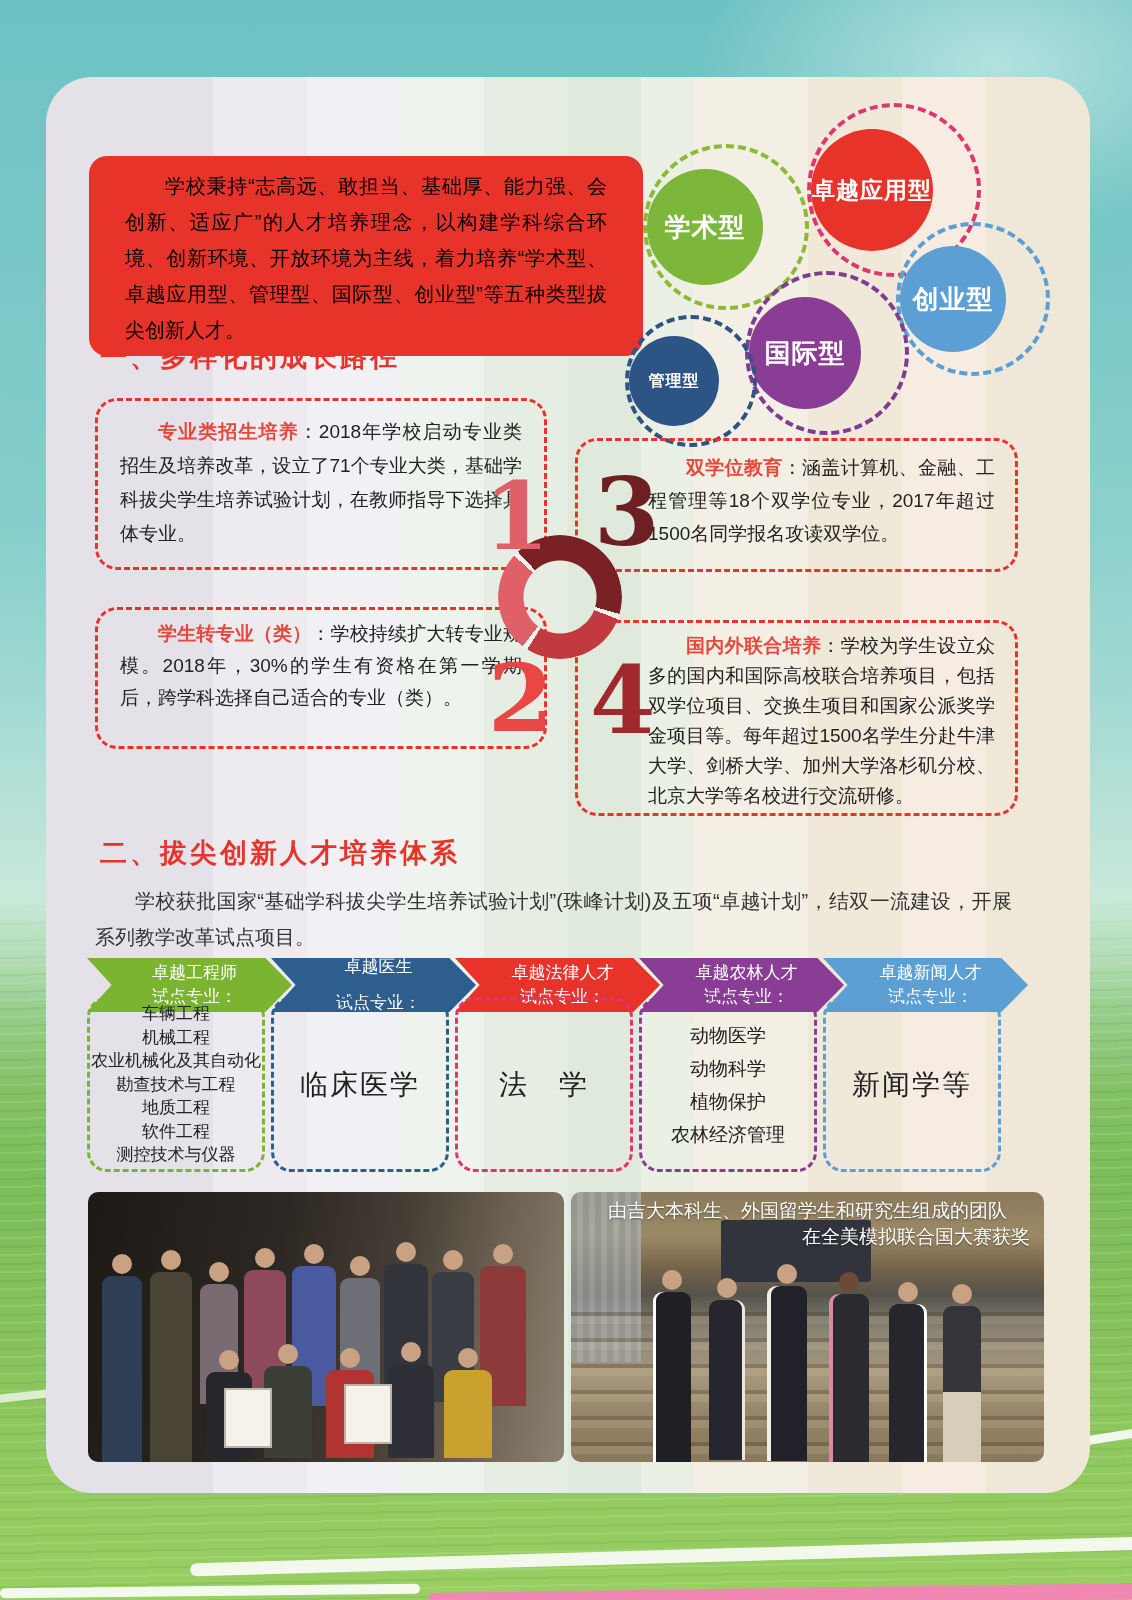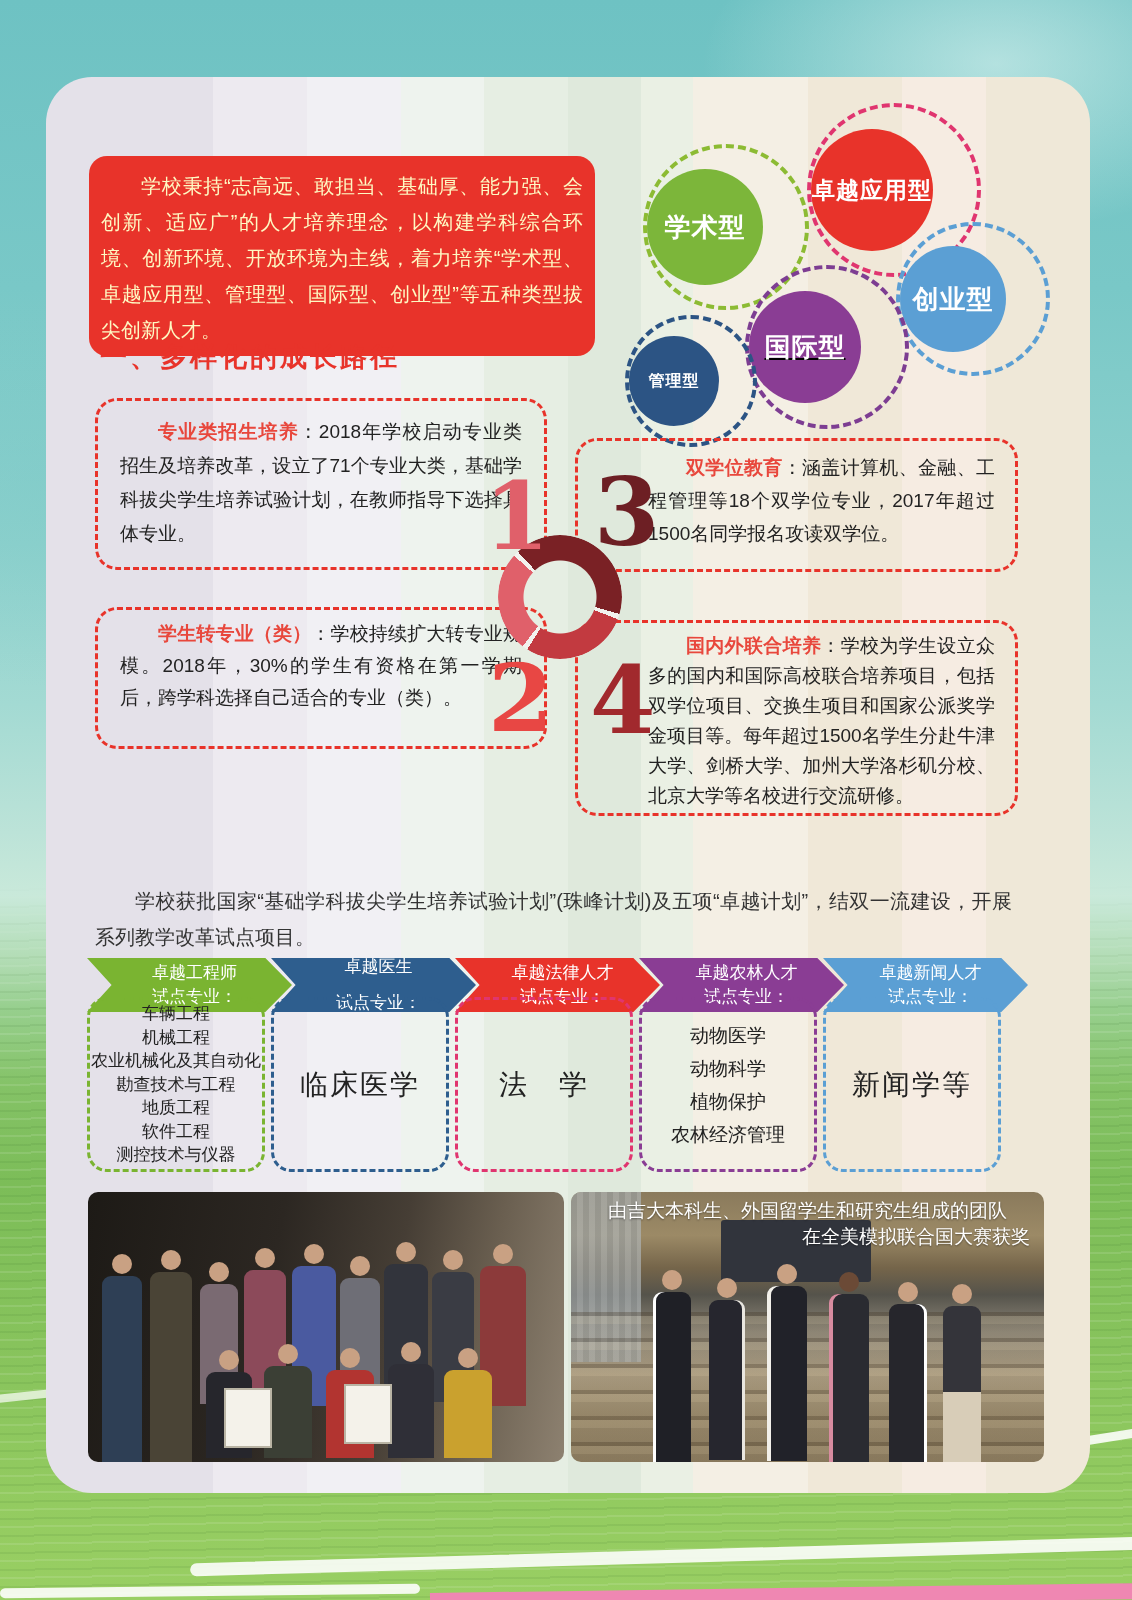--- a/index.html
+++ b/index.html
@@ -28,21 +28,21 @@
   
   .card{position:absolute;left:46px;top:77px;width:1044px;height:1416px;border-radius:46px;overflow:hidden;
       background:linear-gradient(90deg,
         #e4e1e9 0%,#e4e1e9 16%,#edeaf0 16%,#edeaf0 25%,#f1f0f4 25%,#f1f0f4 34%,
         #eef3ee 34%,#eef3ee 42%,#e6eee3 42%,#e6eee3 50%,#dfe9dc 50%,#dfe9dc 57%,
         #eaf0e4 57%,#eaf0e4 62%,#f4efe4 62%,#f4efe4 73%,#f0e8d8 73%,#f0e8d8 82%,
         #f6ece2 82%,#f6ece2 90%,#efe8d8 90%,#efe8d8 100%);}
 
   
   .intro{position:absolute;left:43px;top:79px;width:482px;height:176px;background:#e8332a;border-radius:18px;
-      color:#fef9c3;font-size:20px;line-height:36px;padding:12px 12px;text-align:justify;text-indent:2em;}
+      color:#000000;font-size:20px;line-height:36px;padding:12px 36px;text-align:justify;text-indent:2em;}
 
   
   .tc{position:absolute;border-radius:50%;display:flex;align-items:center;justify-content:flex-start;}
   .tc .in{border-radius:50%;color:#fff;display:flex;align-items:center;justify-content:center;
       font-weight:bold;letter-spacing:1px;}
 
   
   .h1{position:absolute;color:#e8332a;font-family:"DejaVu Serif","Liberation Serif",serif;
       font-weight:bold;font-size:27px;letter-spacing:3px;}
 
@@ -111,21 +111,21 @@
 
   <div class="tc" style="left:597px;top:67px;width:158px;height:158px;border:4px dashed #8cbb33;">
     <div class="in" style="width:116px;height:116px;background:#7cb63a;font-size:26px;">学术型</div>
   </div>
   <div class="tc" style="left:761px;top:26px;width:166px;height:166px;border:4px dashed #e0356f;">
     <div class="in" style="width:122px;height:122px;background:#e8332a;font-size:23px;">卓越应用型</div>
   </div>
   <div class="tc" style="left:850px;top:145px;width:146px;height:146px;border:4px dashed #5b9fd4;">
     <div class="in" style="width:106px;height:106px;background:#5b9fd4;font-size:26px;">创业型</div>
   </div>
-  <div class="tc" style="left:699px;top:188px;width:156px;height:156px;border:4px dashed #7d3d92;text-decoration:underline;">
+  <div class="tc" style="left:699px;top:194px;width:156px;height:156px;border:4px dashed #7d3d92;">
     <div class="in" style="width:112px;height:112px;background:#8a3d94;font-size:26px;">国际型</div>
   </div>
   <div class="tc" style="left:579px;top:238px;width:124px;height:124px;border:4px dashed #2c5484;">
     <div class="in" style="width:90px;height:90px;background:#2c5484;font-size:16px;">管理型</div>
   </div>
 
   <div class="h1" style="left:54px;top:262px;">一、多样化的成长路径</div>
 
   <div class="pbox" style="left:49px;top:321px;width:402px;height:152px;padding:14px 22px 0 22px;line-height:34px;">
     <p><span class="tt">专业类招生培养</span><span>：2018年学校启动专业类招生及培养改革，设立了71个专业大类，基础学科拔尖学生培养试验计划，在教师指导下选择具体专业。</span></p>
@@ -139,20 +139,21 @@
   <div class="pbox" style="left:529px;top:543px;width:347px;height:182px;padding:8px 20px 0 70px;line-height:30px;">
     <p><span class="tt">国内外联合培养</span><span>：学校为学生设立众多的国内和国际高校联合培养项目，包括双学位项目、交换生项目和国家公派奖学金项目等。每年超过1500名学生分赴牛津大学、剑桥大学、加州大学洛杉矶分校、北京大学等名校进行交流研修。</span></p>
   </div>
 
   <div class="num" style="left:438px;top:392px;color:#e0606a;">1</div>
   <div class="num" style="left:548px;top:388px;color:#6d1f24;">3</div>
   <div class="num" style="left:442px;top:574px;color:#e84744;">2</div>
   <div class="num" style="left:544px;top:576px;color:#a1292d;">4</div>
   <div class="ring"></div>
 
+  <div class="h1" style="left:54px;top:758px;">二、拔尖创新人才培养体系</div>
   <div class="para">学校获批国家“基础学科拔尖学生培养试验计划”(珠峰计划)及五项“卓越计划”，结双一流建设，开展系列教学改革试点项目。</div>
 
   <div class="banner" style="left:41px;background:#7ab431;">
     <span>卓越工程师</span>
     <span>试点专业：</span>
   </div>
   <div class="banner" style="left:225px;background:#2e5e8e;gap:12px;">
     <span>卓越医生</span>
     <span>试点专业：</span>
   </div>

